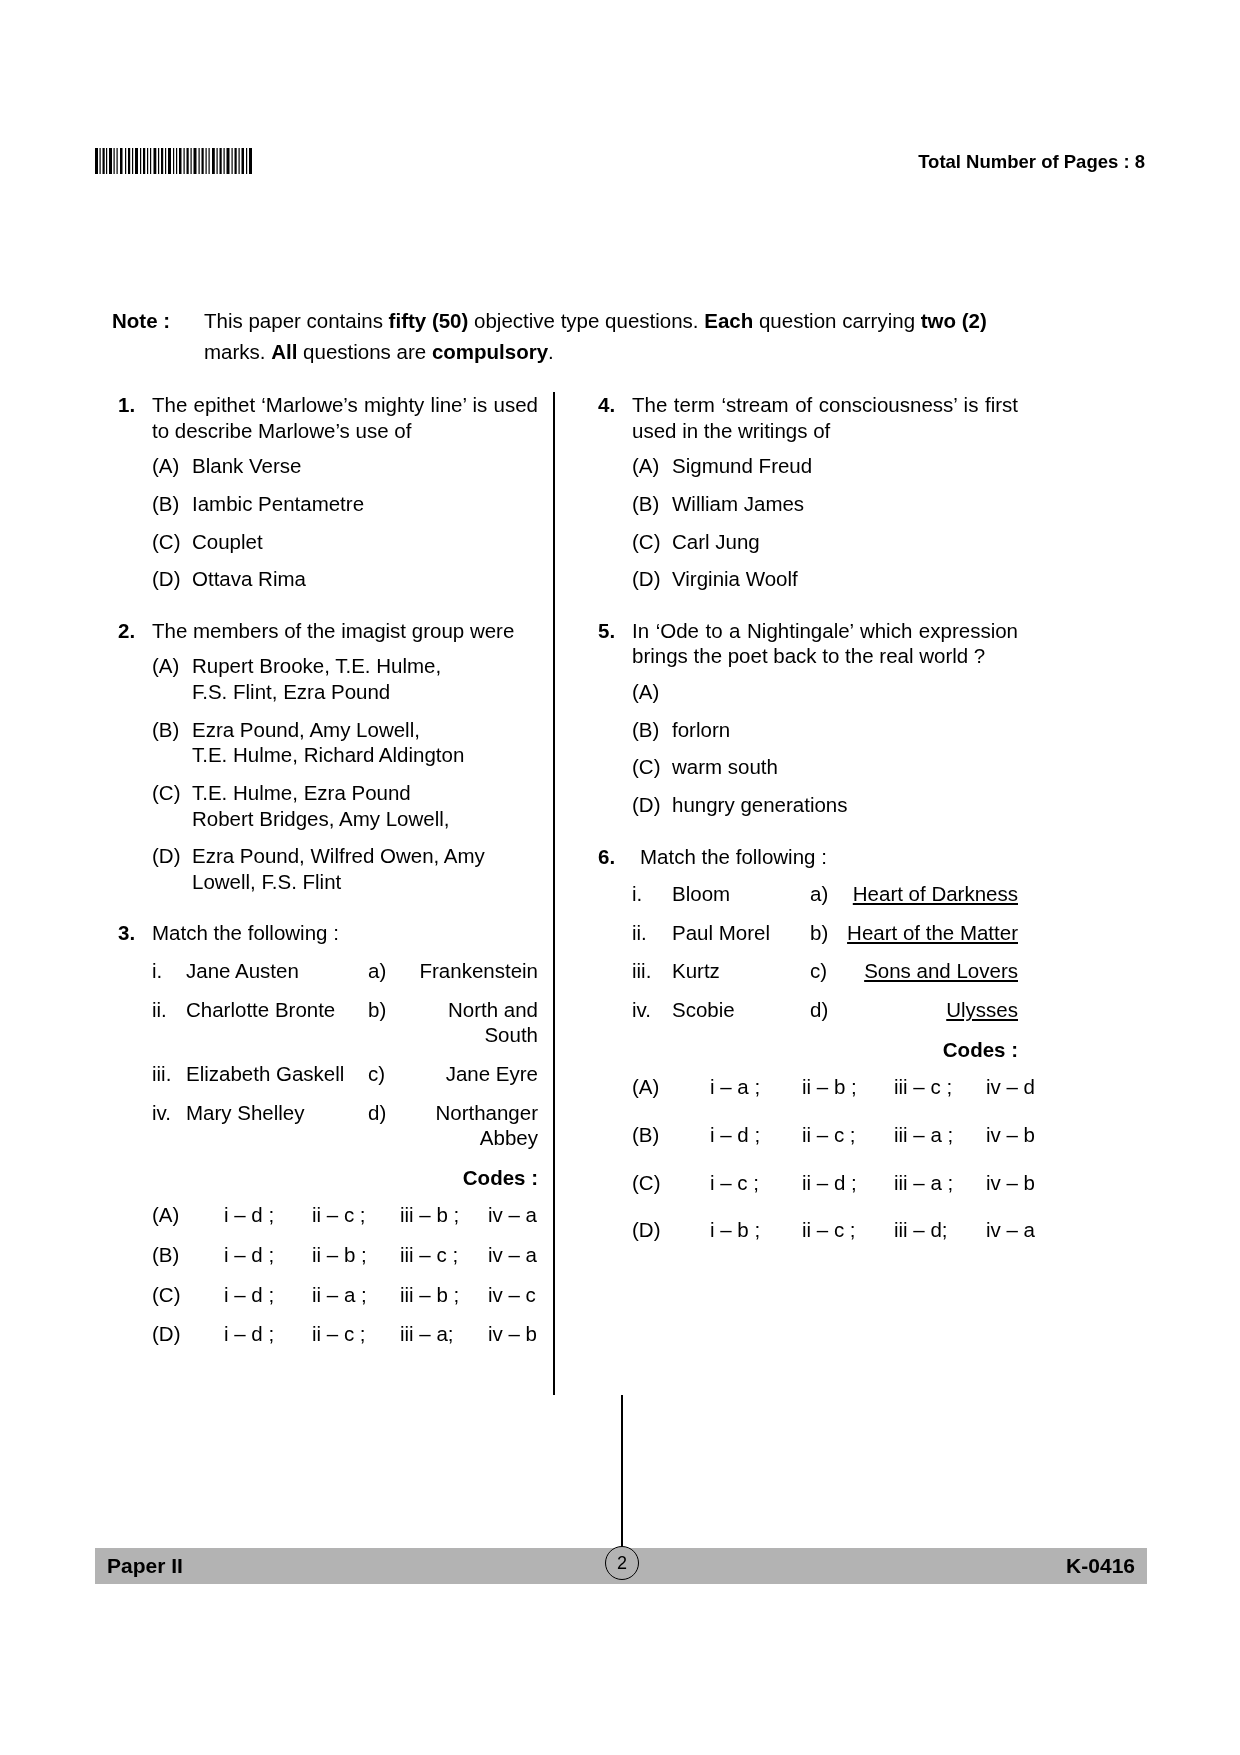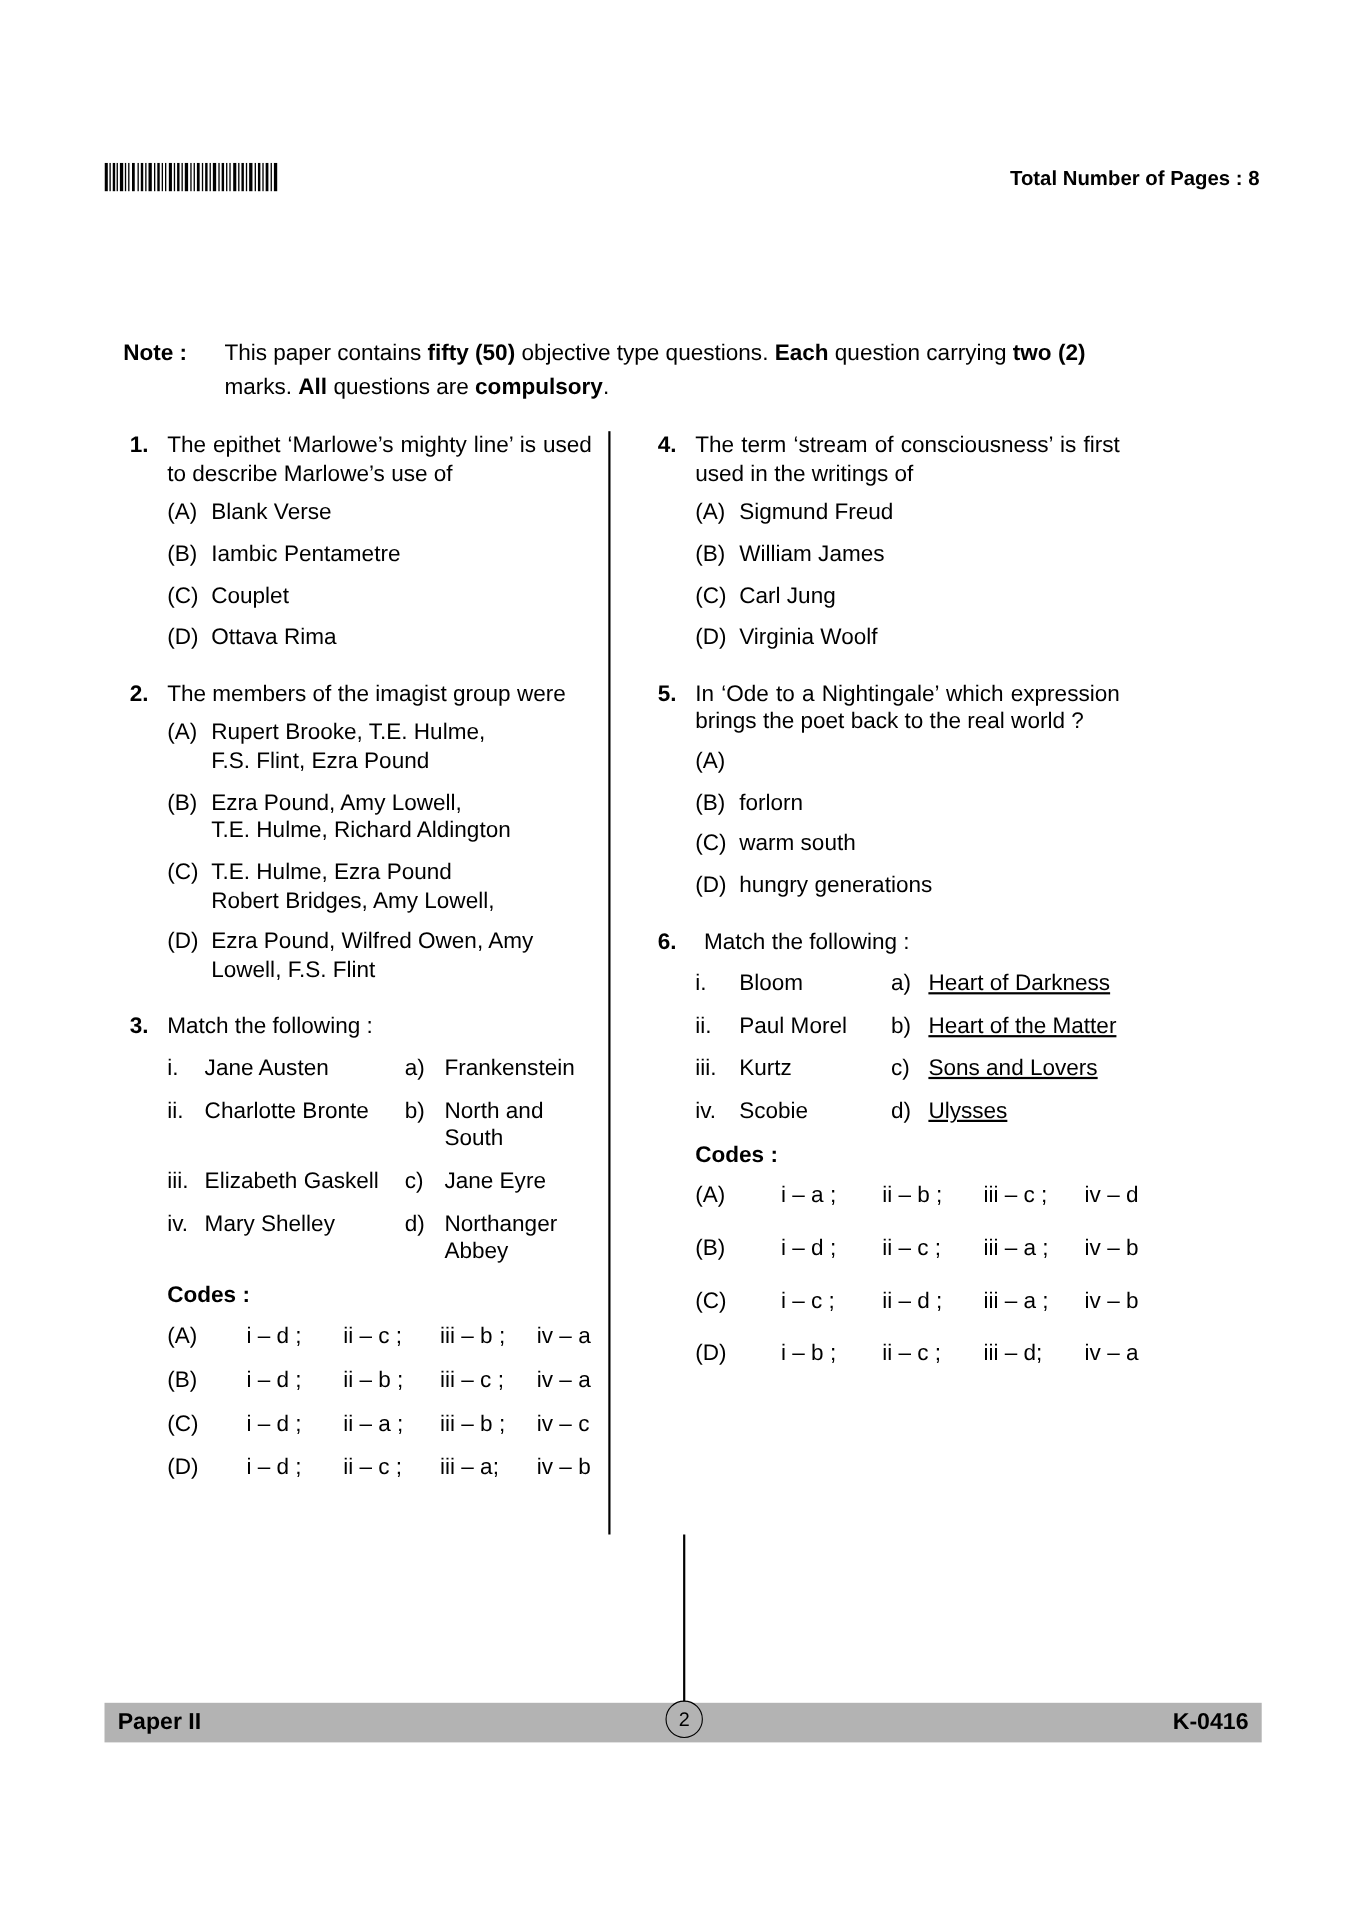--- a/index.html
+++ b/index.html
@@ -168,33 +168,35 @@
   .m-left {
     flex: 0 0 auto;
     width: 182px;
   }
   .m-al {
     flex: 0 0 auto;
     width: 36px;
   }
   .m-right {
     flex: 1 1 auto;
+    text-align: right;
   }
   .u { text-decoration: underline; }
 
   
   .match.right .m-rn { width: 40px; text-align: left; }
   .match.right .m-left { width: 138px; }
   .match.right .m-al { width: 34px; }
 
   .codes-label {
     font-weight: bold;
     padding-left: 34px;
     margin-top: 14px;
     margin-bottom: 12px;
+    text-align: right;
   }
   .code-row {
     display: flex;
     align-items: baseline;
     padding-left: 34px;
     margin-bottom: 14px;
     white-space: nowrap;
   }
   .code-key {
     flex: 0 0 auto;

